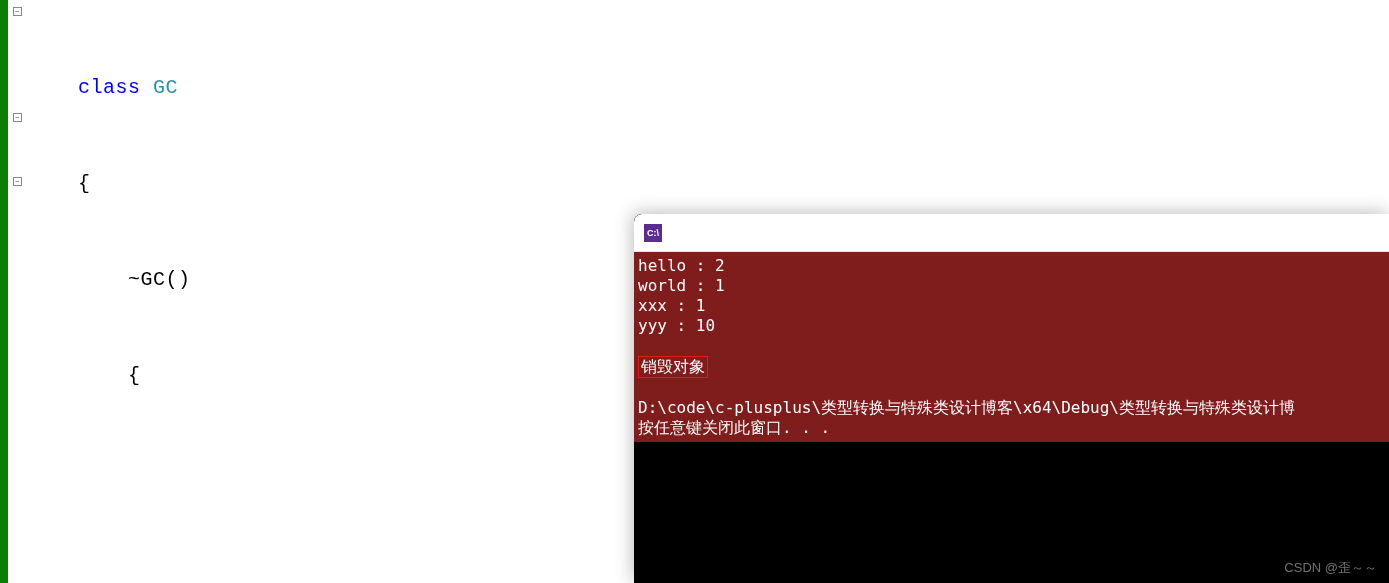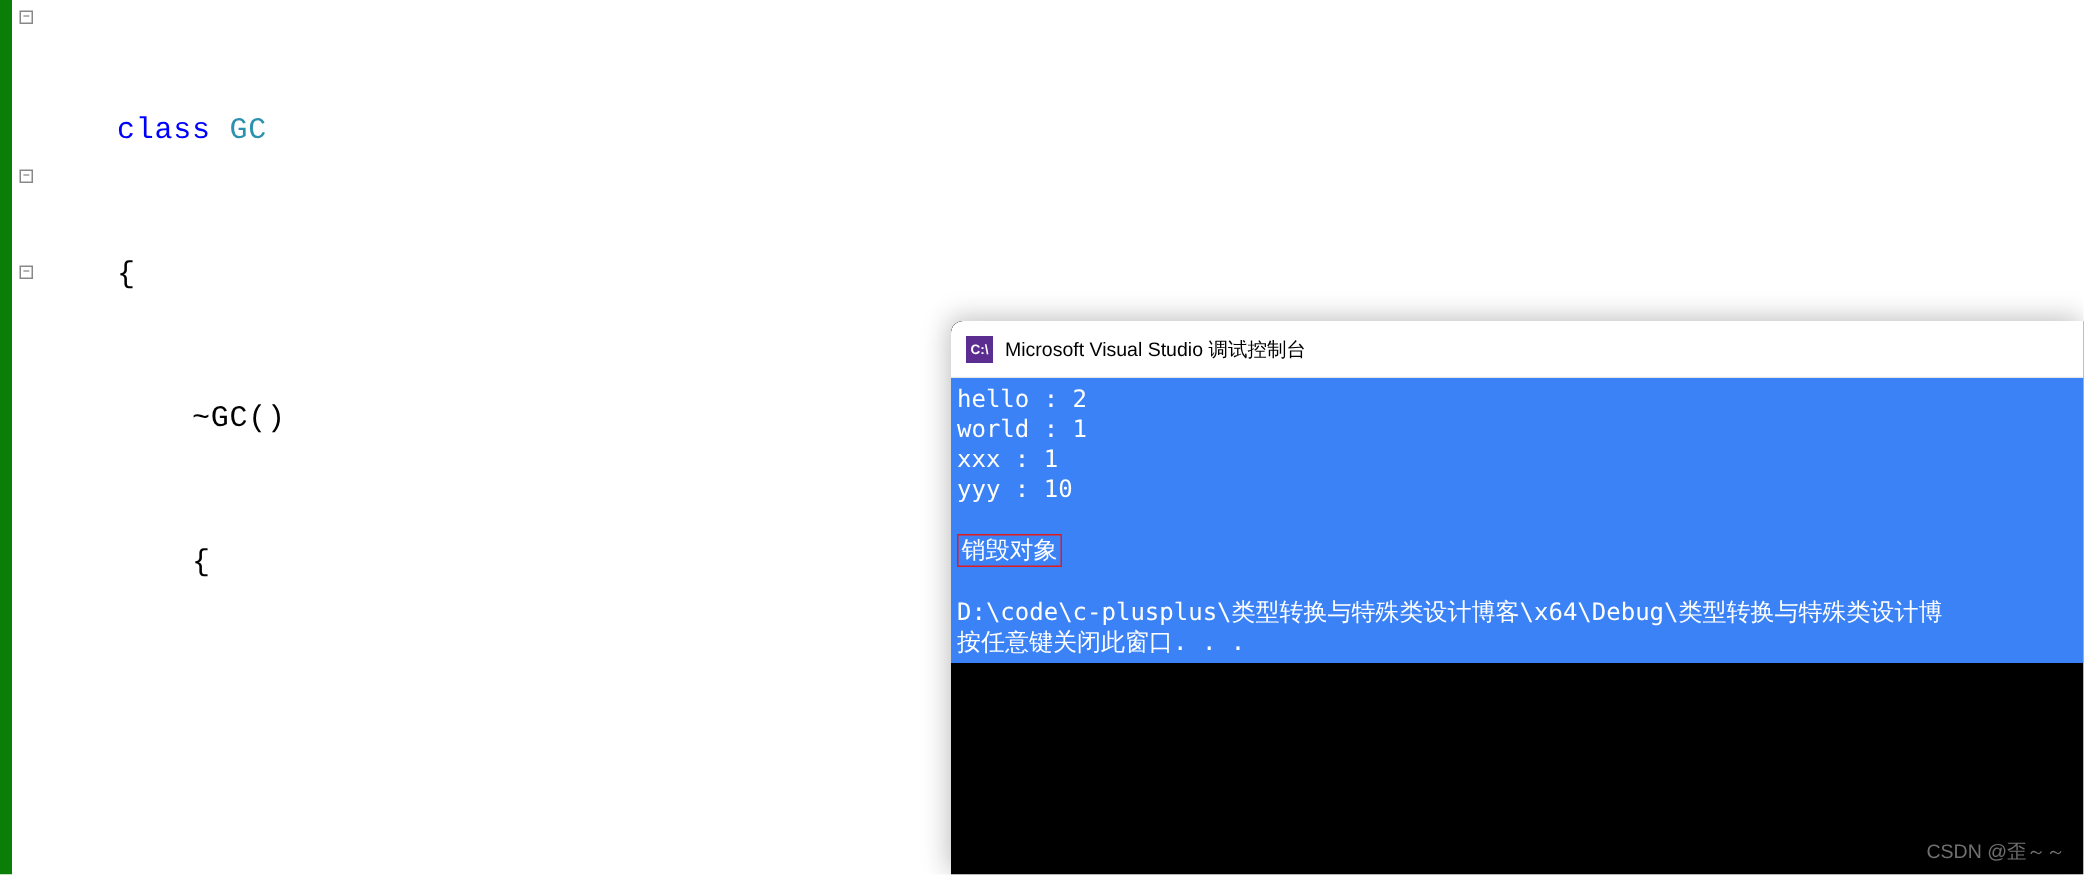--- a/index.html
+++ b/index.html
@@ -103,21 +103,21 @@
       font-family: Arial, sans-serif;
       font-weight: bold;
     }
     .console-title {
       font-family: 'Microsoft YaHei', sans-serif;
       font-size: 13px;
       color: #000;
     }
     .console-body {
       padding: 4px 4px;
-      background: #3b82f6;
+      background: #7f1d1d;
       color: #fff;
       font-family: 'SimSun', Consolas, monospace;
       font-size: 16px;
       line-height: 20px;
       white-space: pre;
     }
     .red-box {
       border: 1px solid #e31a1c;
       display: inline-block;
       padding: 0 2px;
@@ -159,21 +159,20 @@
     
     
     
     
   </div>
 </div>
 
 <div class="console-window">
   <div class="console-titlebar">
     <div class="console-icon">C:\</div>
-    <div class="console-title">Microsoft Visual Studio 调试控制台</div>
   </div>
   <div class="console-body"><span>hello : 2</span>
 <span>world : 1</span>
 <span>xxx : 1</span>
 <span>yyy : 10</span>
 
 <span class="red-box">销毁对象</span>
 
 <span>D:\code\c-plusplus\类型转换与特殊类设计博客\x64\Debug\类型转换与特殊类设计博</span>
 <span>按任意键关闭此窗口. . .</span></div>

